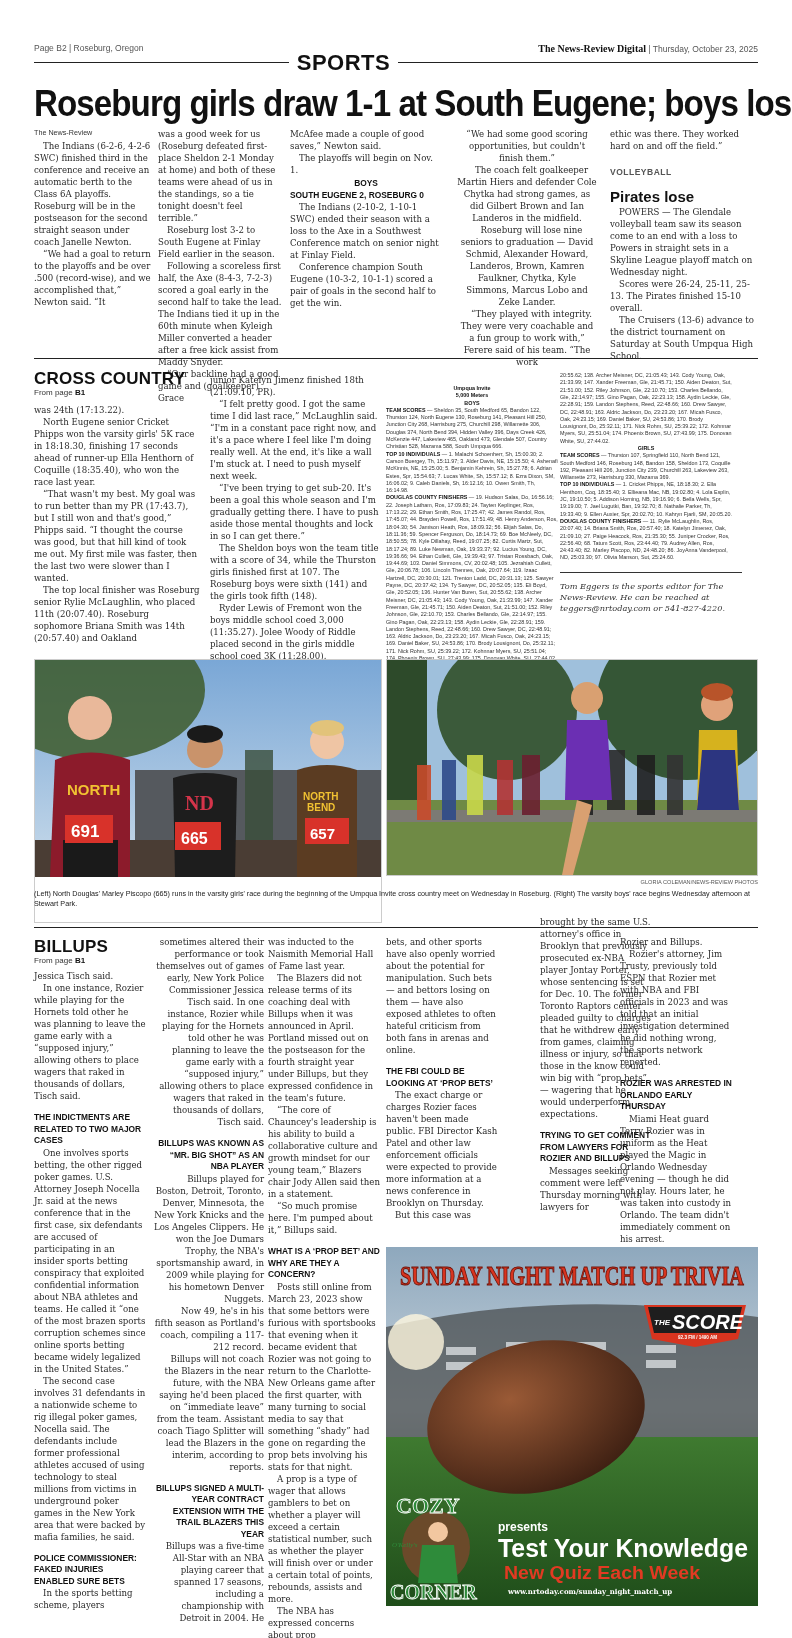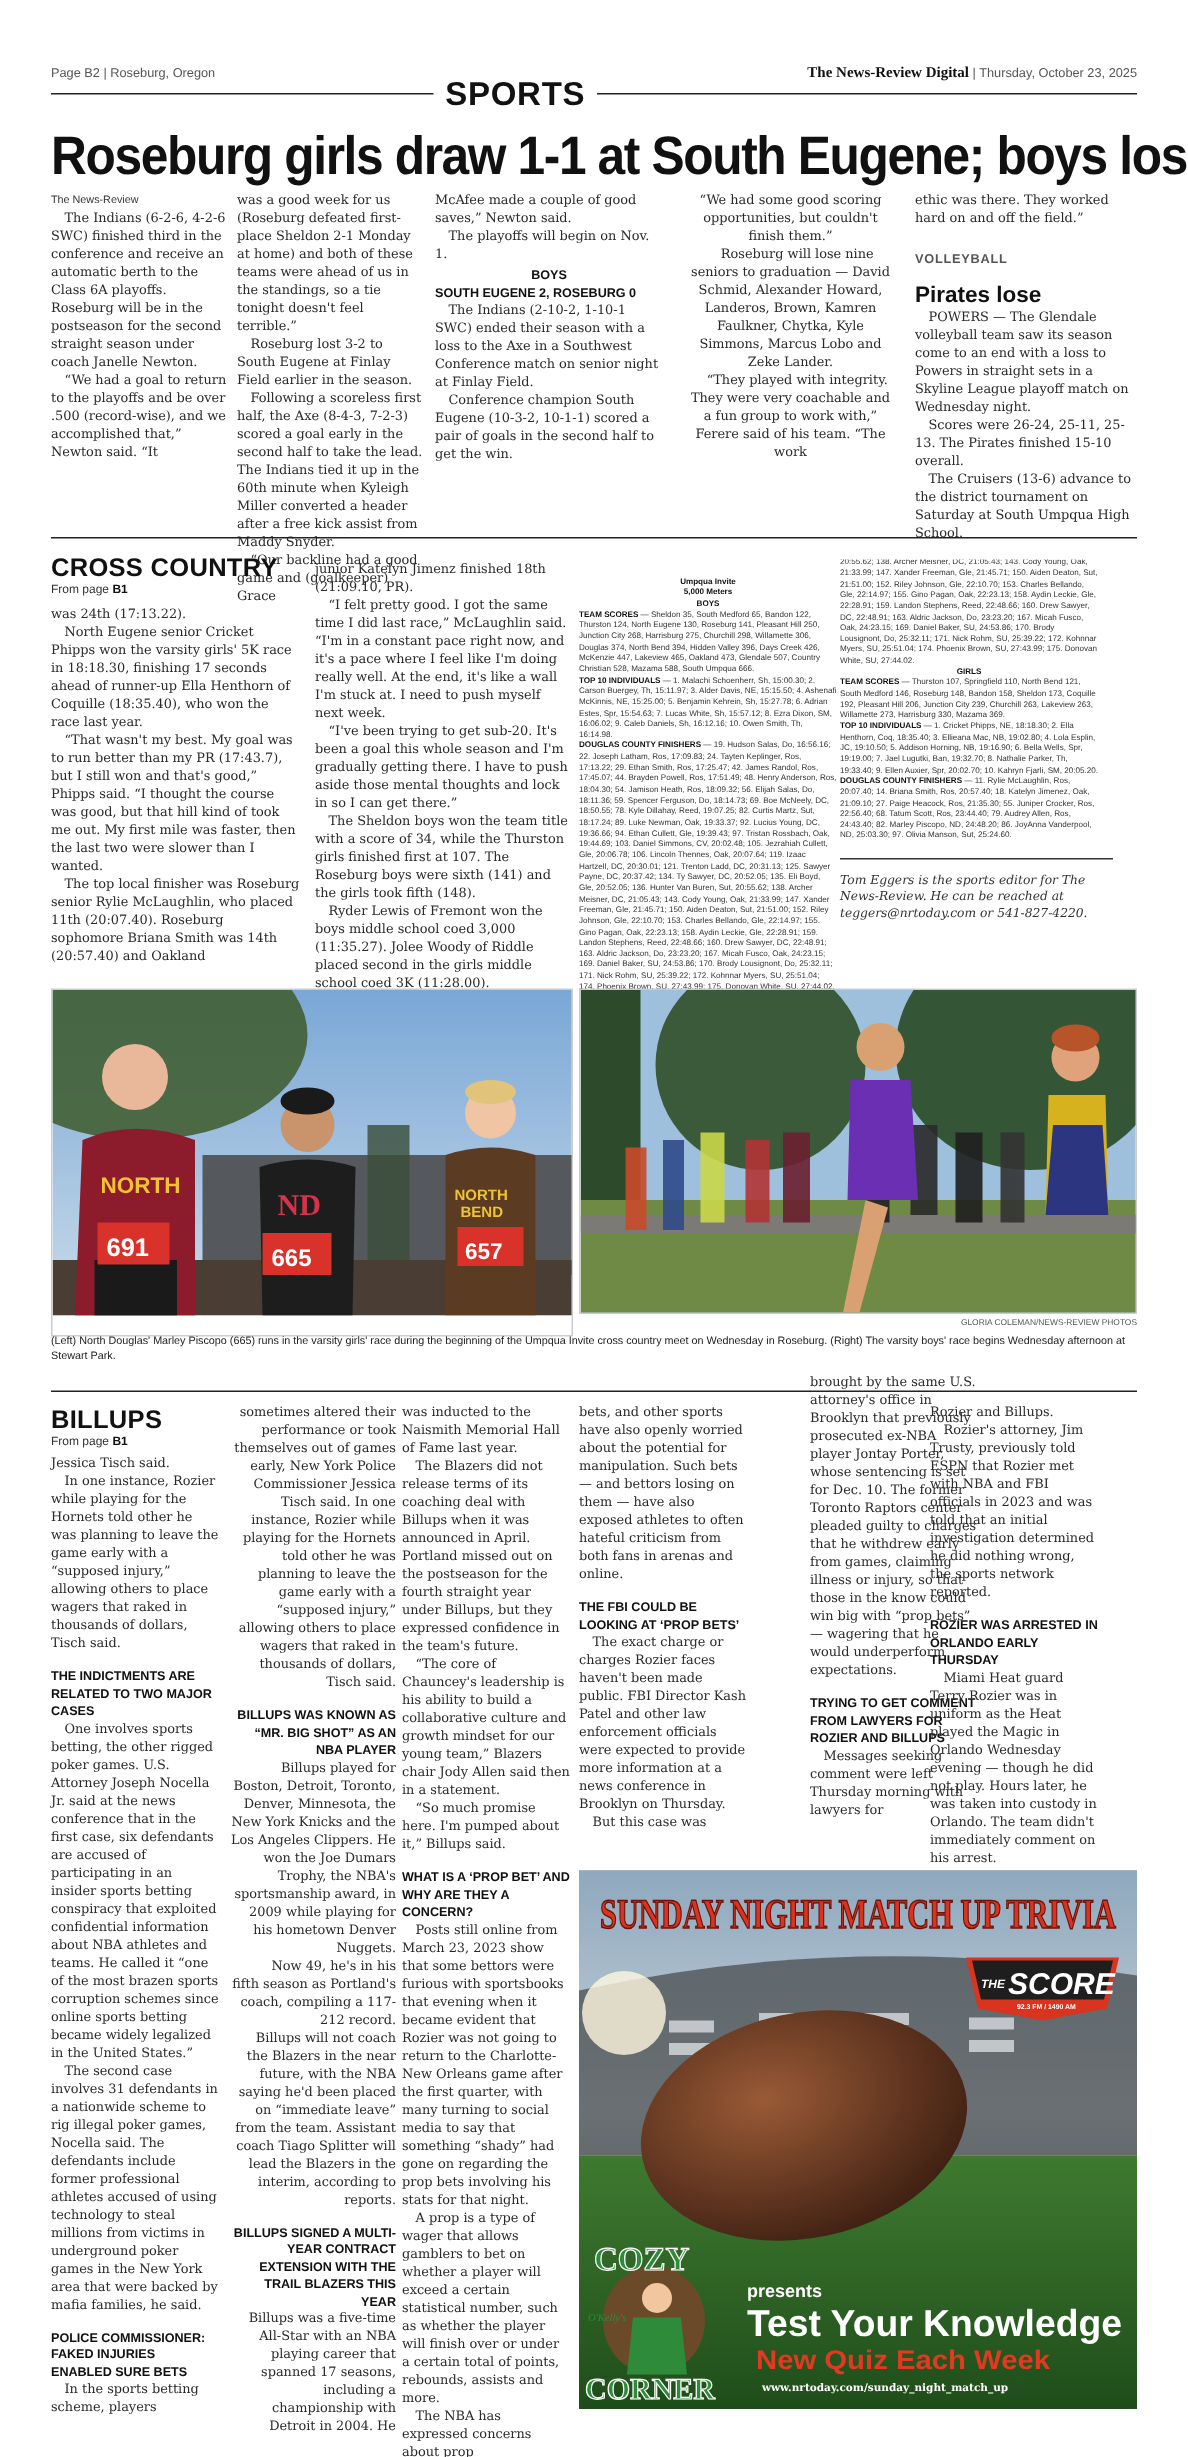--- a/index.html
+++ b/index.html
@@ -60,20 +60,21 @@
     </div>
   <div class="subhead" style="text-align:center; margin-top:2px;">BOYS</div>
   <div class="subhead" style="margin-top:0;">SOUTH EUGENE 2, ROSEBURG 0</div>
   <div>
       <p>The Indians (2-10-2, 1-10-1 SWC) ended their season with a loss to the Axe in a Southwest Conference match on senior night at Finlay Field.</p>
       <p>Conference champion South Eugene (10-3-2, 10-1-1) scored a pair of goals in the second half to get the win.</p>
     </div>
 </div>
 <div class="abs col" style="left:457px; top:128px; width:140px;text-align:center;">
     <p class="noindent">“We had some good scoring opportunities, but couldn't finish them.”</p>
+    <p>The coach felt goalkeeper Martin Hiers and defender Cole Chytka had strong games, as did Gilbert Brown and Ian Landeros in the midfield.</p>
     <p>Roseburg will lose nine seniors to graduation — David Schmid, Alexander Howard, Landeros, Brown, Kamren Faulkner, Chytka, Kyle Simmons, Marcus Lobo and Zeke Lander.</p>
     <p>“They played with integrity. They were very coachable and a fun group to work with,” Ferere said of his team. “The work</p>
   </div>
 <div class="abs col" style="left:610px; top:128px; width:152px;">
   <p class="noindent">ethic was there. They worked hard on and off the field.”</p>
   <div class="kicker" style="margin-top:14px;">VOLLEYBALL</div>
   <div class="small-head" style="margin-top:10px;">Pirates lose</div>
   <div>
       <p>POWERS — The Glendale volleyball team saw its season come to an end with a loss to Powers in straight sets in a Skyline League playoff match on Wednesday night.</p>
       <p>Scores were 26-24, 25-11, 25-13. The Pirates finished 15-10 overall.</p>
@@ -111,21 +112,21 @@
   <div style="height:72px; overflow:hidden; position:relative;">
       <div style="position:absolute; bottom:0;"><span> — 19. Hudson Salas, Do, 16:56.16; 22. Joseph Latham, Ros, 17:09.83; 24. Tayten Keplinger, Ros, 17:13.22; 29. Ethan Smith, Ros, 17:25.47; 42. James Randol, Ros, 17:45.07; 44. Brayden Powell, Ros, 17:51.49; 48. Henry Anderson, Ros, 18:04.30; 54. Jamison Heath, Ros, 18:09.32; 56. Elijah Salas, Do, 18:11.36; 59. Spencer Ferguson, Do, 18:14.73; 69. Boe McNeely, DC, 18:50.55; 78. Kyle Dillahay, Reed, 19:07.25; 82. Curtis Martz, Sut, 18:17.24; 89. Luke Newman, Oak, 19:33.37; 92. Lucius Young, DC, 19:36.66; 94. Ethan Cullett, Gle, 19:39.43; 97. Tristan Rossbach, Oak, 19:44.69; 103. Daniel Simmons, CV, 20:02.48; 105. Jezrahiah Cullett, Gle, 20:06.78; 106. Lincoln Thennes, Oak, 20:07.64; 119. Izaac Hartzell, DC, 20:30.01; 121. Trenton Ladd, DC, 20:31.13; 125. Sawyer Payne, DC, 20:37.42; 134. Ty Sawyer, DC, 20:52.05; 135. Eli Boyd, Gle, 20:52.05; 136. Hunter Van Buren, Sut, 20:55.62; 138. Archer Meisner, DC, 21:05.43; 143. Cody Young, Oak, 21:33.99; 147. Xander Freeman, Gle, 21:45.71; 150. Aiden Deaton, Sut, 21:51.00; 152. Riley Johnson, Gle, 22:10.70; 153. Charles Bellando, Gle, 22:14.97; 155. Gino Pagan, Oak, 22:23.13; 158. Aydin Leckie, Gle, 22:28.91; 159. Landon Stephens, Reed, 22:48.66; 160. Drew Sawyer, DC, 22:48.91; 163. Aldric Jackson, Do, 23:23.20; 167. Micah Fusco, Oak, 24:23.15; 169. Daniel Baker, SU, 24:53.86; 170. Brody Lousignont, Do, 25:32.11; 171. Nick Rohm, SU, 25:39.22; 172. Kohnnar Myers, SU, 25:51.04; 174. Phoenix Brown, SU, 27:43.99; 175. Donovan White, SU, 27:44.02.</span></div>
     </div>
   <div class="center">GIRLS</div>
   <div><b>TEAM SCORES</b><span> — Thurston 107, Springfield 110, North Bend 121, South Medford 146, Roseburg 148, Bandon 158, Sheldon 173, Coquille 192, Pleasant Hill 206, Junction City 239, Churchill 263, Lakeview 263, Willamette 273, Harrisburg 330, Mazama 369.</span></div>
   <div><b>TOP 10 INDIVIDUALS</b><span> — 1. Cricket Phipps, NE, 18:18.30; 2. Ella Henthorn, Coq, 18:35.40; 3. Ellieana Mac, NB, 19:02.80; 4. Lola Esplin, JC, 19:10.50; 5. Addison Horning, NB, 19:16.90; 6. Bella Wells, Spr, 19:19.00; 7. Jael Lugutki, Ban, 19:32.70; 8. Nathalie Parker, Th, 19:33.40; 9. Ellen Auxier, Spr, 20:02.70; 10. Kahryn Fjarli, SM, 20:05.20.</span></div>
   <div><b>DOUGLAS COUNTY FINISHERS</b><span> — 11. Rylie McLaughlin, Ros, 20:07.40; 14. Briana Smith, Ros, 20:57.40; 18. Katelyn Jimenez, Oak, 21:09.10; 27. Paige Heacock, Ros, 21:35.30; 55. Juniper Crocker, Ros, 22:56.40; 68. Tatum Scott, Ros, 23:44.40; 79. Audrey Allen, Ros, 24:43.40; 82. Marley Piscopo, ND, 24:48.20; 86. JoyAnna Vanderpool, ND, 25:03.30; 97. Olivia Manson, Sut, 25:24.60.</span></div>
   <div class="sig" style="margin-top:10px; width:182px;">Tom Eggers is the sports editor for The News-Review. He can be reached at teggers@nrtoday.com or 541-827-4220.</div>
 </div>
 
-<div class="abs photo" style="left:34px; top:659px; width:348px; height:232px;">
+<div class="abs photo" style="left:34px; top:659px; width:348px; height:264px;">
   <svg width="348" height="217" viewBox="0 0 348 217">
     <defs>
       <linearGradient id="sky1" x1="0" y1="0" x2="0" y2="1">
           <stop offset="0" stop-color="#7aa7d6"></stop>
           <stop offset="1" stop-color="#c9dbea"></stop>
         </linearGradient>
     </defs>
     <rect width="348" height="217" fill="url(#sky1)"></rect>
     <ellipse cx="60" cy="30" rx="110" ry="70" fill="#3d5a2a" opacity="0.85"></ellipse>
     <rect x="100" y="110" width="248" height="80" fill="#55595e"></rect>

